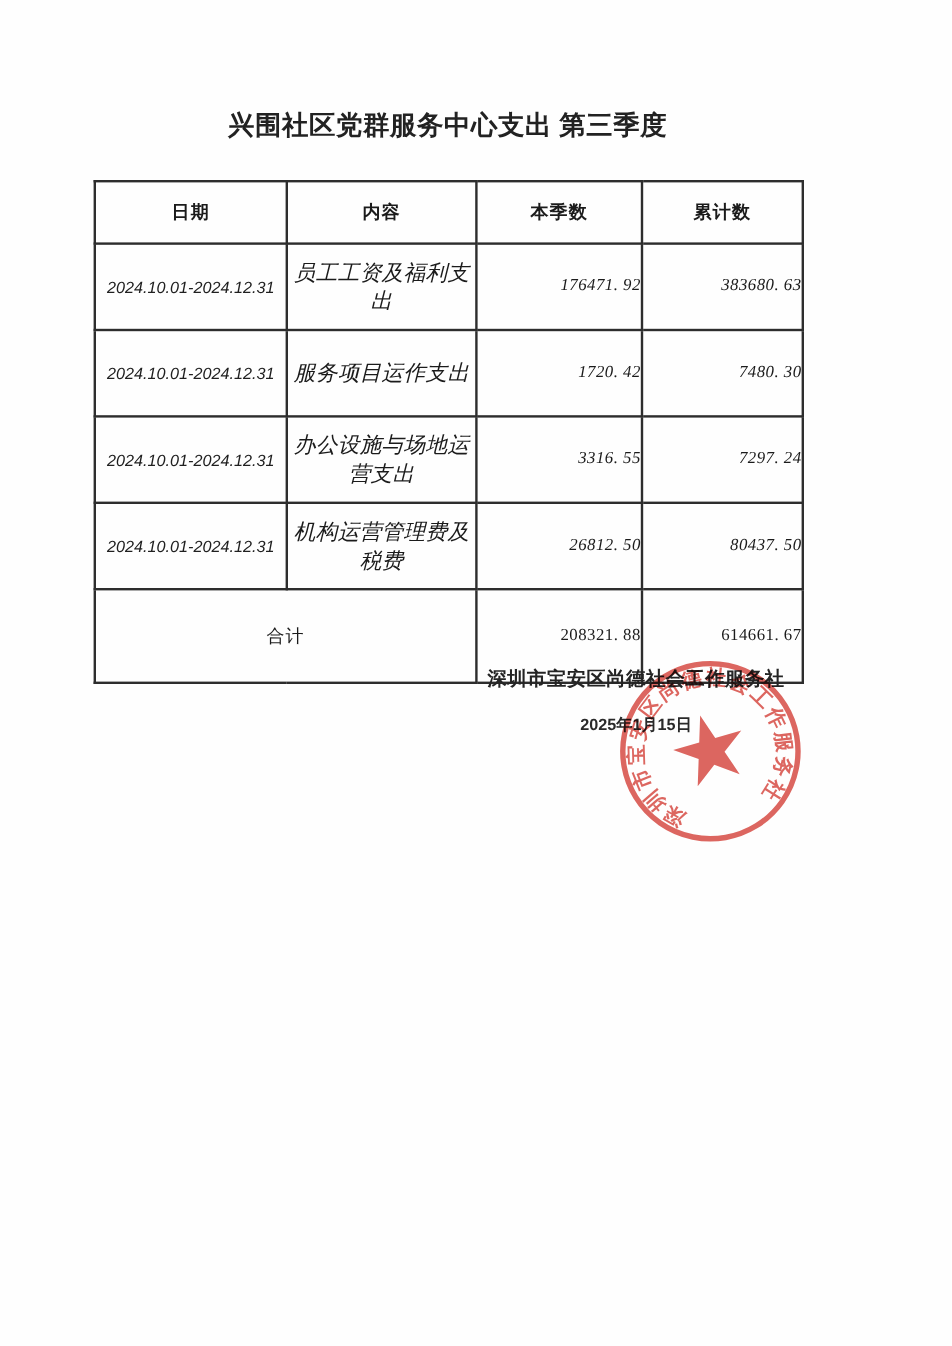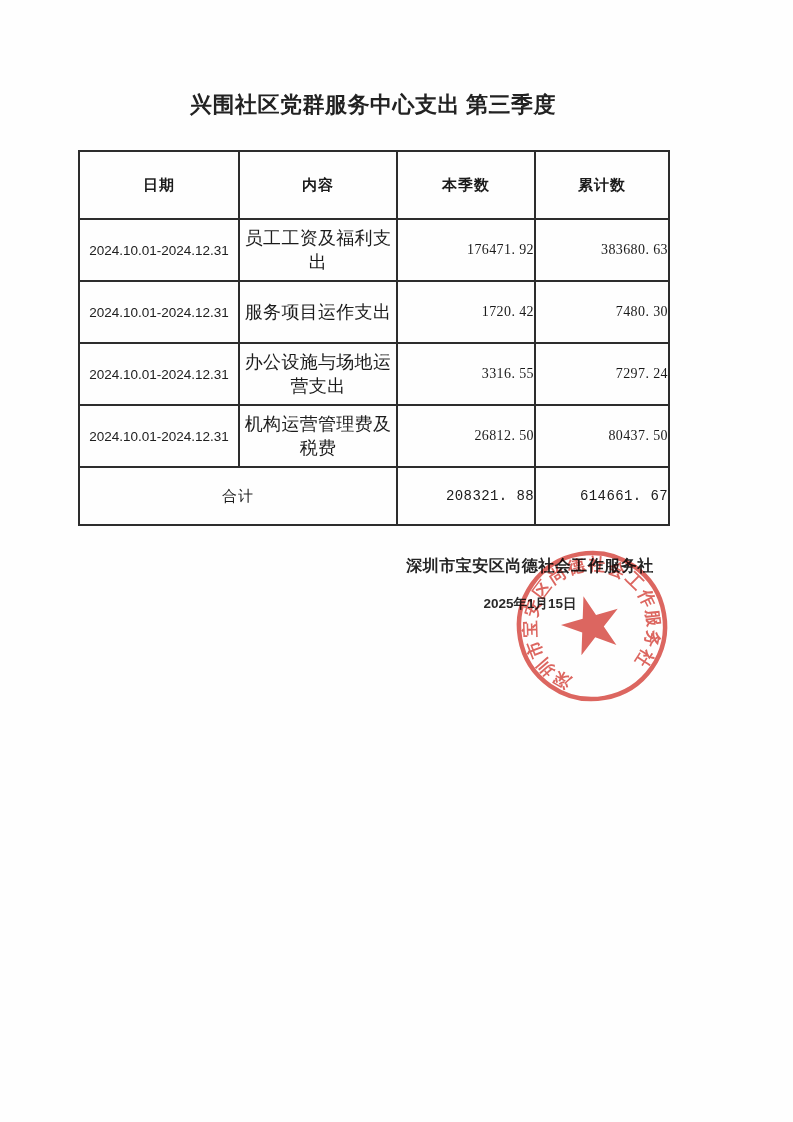--- a/index.html
+++ b/index.html
@@ -36,23 +36,23 @@
     border-collapse: collapse;
     table-layout: fixed;
   }
   .report-table th,
   .report-table td {
     border: 2px solid #2d2d2d;
     padding: 0;
     vertical-align: middle;
     overflow: hidden;
   }
-  .header-row { height: 68px; }
-  .data-row   { height: 62px; }
-  .total-row  { height: 58px; font-family: Liberation Mono, monospace; }
+  .header-row { height: 52px; }
+  .data-row   { height: 72px; font-style: italic; }
+  .total-row  { height: 78px; }
   .report-table th {
     font-size: 15px;
     font-weight: bold;
     text-align: center;
     letter-spacing: 1px;
     color: #1b1b1b;
   }
   .cell-date {
     font-family: "Liberation Sans", "DejaVu Sans", sans-serif;
     font-size: 13.5px;

